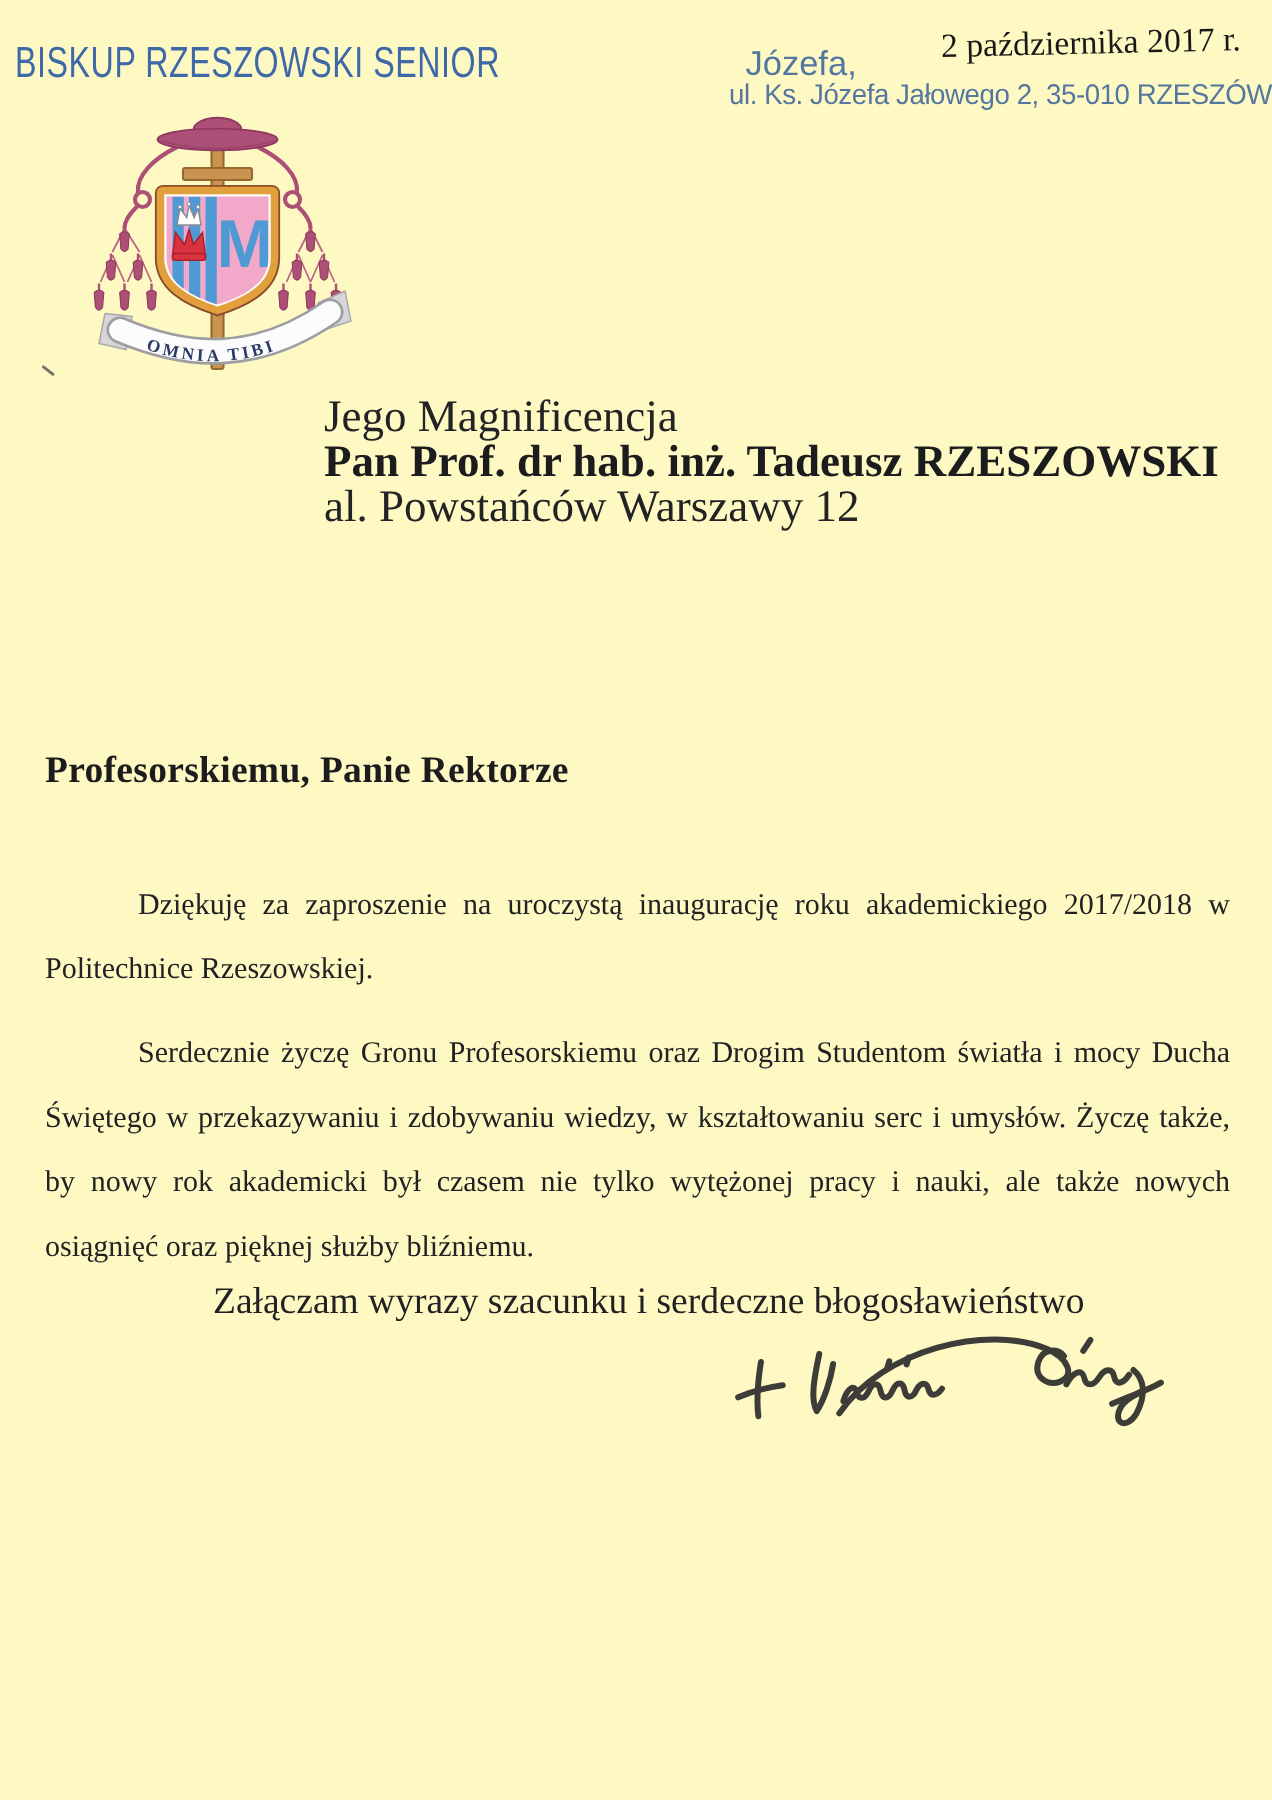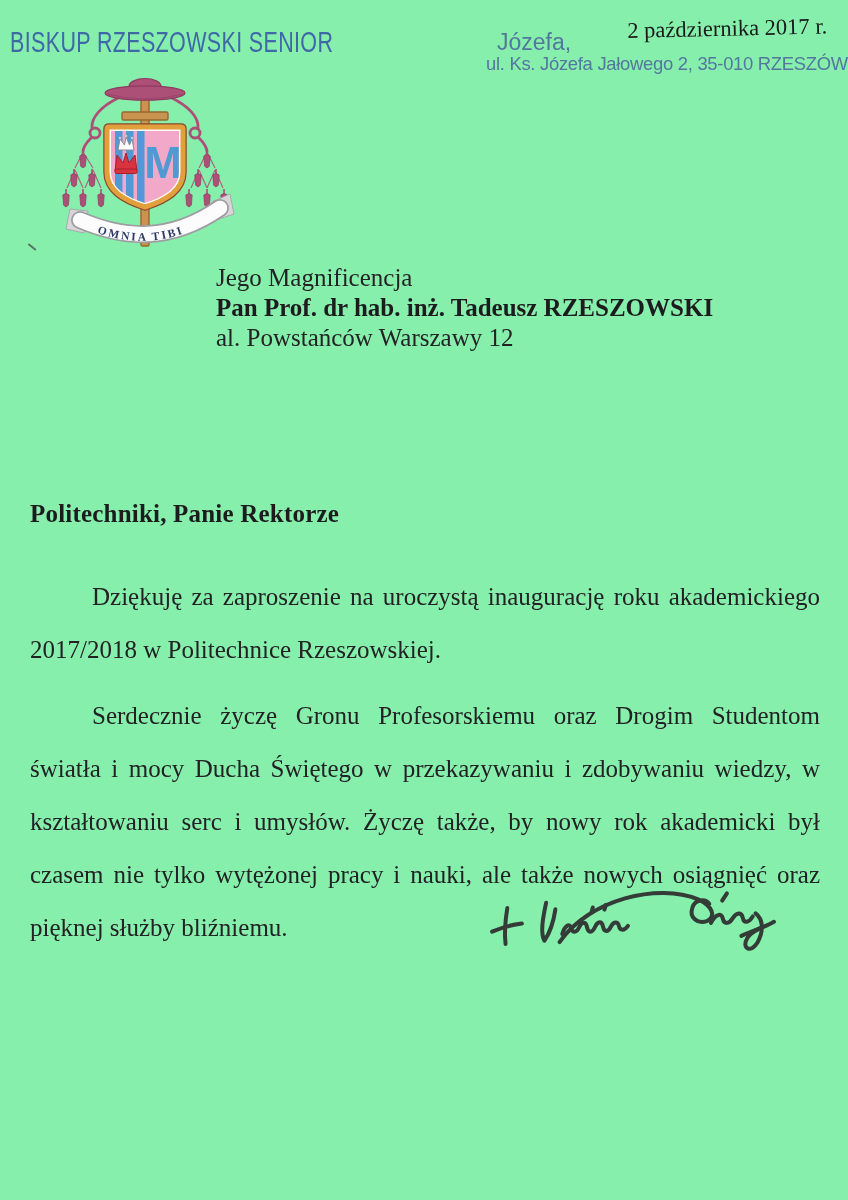--- a/index.html
+++ b/index.html
@@ -1,18 +1,18 @@
 <!DOCTYPE html>
 <html lang="pl"><head>
 <meta charset="utf-8">
 <style>
   html,body{margin:0;padding:0;background:#ffffff;}
   .page{
     position:relative;width:848px;height:1200px;margin:0 auto;
-    background:#86efac;overflow:hidden;
+    background:#fef9c3;overflow:hidden;
     font-family:"Liberation Serif",serif;color:#1e1e20;
   }
   
   .sender-title{
     position:absolute;left:10px;top:26px;
     font-family:"Liberation Sans",sans-serif;font-size:29px;font-weight:400;
     color:#3e68a8;letter-spacing:.5px;white-space:nowrap;
     transform:scaleX(.74);transform-origin:left top;
   }
   .city-line{
@@ -32,31 +32,31 @@
   }
   
   .crest{position:absolute;left:62px;top:76px;width:176px;height:172px;}
   .scan-tick{
     position:absolute;left:27px;top:246px;width:10px;height:2.4px;border-radius:2px;
     background:#4a4a4a;opacity:.75;transform:rotate(38deg);
   }
   
   .recipient{
     position:absolute;left:216px;top:263px;
-    font-size:25px;line-height:30.2px;color:#232325;white-space:nowrap;
+    font-size:30px;line-height:30.2px;color:#232325;white-space:nowrap;
   }
   .recipient .bold{font-weight:bold;color:#1c1c1e;}
   
   .salutation{
     position:absolute;left:30px;top:500px;
     font-size:25px;font-weight:bold;color:#1c1c1e;letter-spacing:.2px;
   }
   .letter-body{
-    position:absolute;left:30px;top:570px;width:790px;
-    font-size:25px;line-height:53px;text-align:justify;color:#222224;
+    position:absolute;left:30px;top:582px;width:790px;
+    font-size:20px;line-height:43px;text-align:justify;color:#222224;
   }
   .letter-body p{margin:0;text-indent:62px;}
   .letter-body p + p{margin-top:13px;}
   .closing{
     position:absolute;left:142px;top:854px;
     font-size:25px;color:#222224;white-space:nowrap;
   }
   
   .signature{position:absolute;left:452px;top:878px;width:342px;height:96px;transform:rotate(-2deg);}
   .sr{position:absolute;width:1px;height:1px;overflow:hidden;opacity:0;}
@@ -155,27 +155,28 @@
   </svg>
 
   <div class="scan-tick"></div>
 
   <div class="recipient">
     <div>Jego Magnificencja</div>
     <div class="bold">Pan Prof. dr hab. inż. Tadeusz RZESZOWSKI</div>
     <div>al. Powstańców Warszawy 12</div>
   </div>
 
-  <div class="salutation">Politechniki, Panie Rektorze</div>
+  <div class="salutation">Profesorskiemu, Panie Rektorze</div>
 
   <div class="letter-body">
     <p>Dziękuję za zaproszenie na uroczystą inaugurację roku akademickiego 2017/2018 w Politechnice Rzeszowskiej.</p>
     <p>Serdecznie życzę Gronu Profesorskiemu oraz Drogim Studentom światła i mocy Ducha Świętego w przekazywaniu i zdobywaniu wiedzy, w kształtowaniu serc i umysłów. Życzę także, by nowy rok akademicki był czasem nie tylko wytężonej pracy i nauki, ale także nowych osiągnięć oraz pięknej służby bliźniemu.</p>
   </div>
 
+  <div class="closing">Załączam wyrazy szacunku i serdeczne błogosławieństwo</div>
 
   <div class="signature">
     <span class="sr">+ Kazimierz Górny</span>
     <svg viewBox="0 0 342 96" width="342" height="96" xmlns="http://www.w3.org/2000/svg" aria-label="+ Kazimierz Górny">
       <g fill="none" stroke="#2d2d2d" stroke-width="4" stroke-linecap="round" stroke-linejoin="round" opacity=".92">
 
         <path d="M40,49 C50,45 60,43 70,42"></path>
         <path d="M56,26 C54,36 52,50 53,62"></path>
 
         <path d="M95,22 C91,38 88,52 92,60 C97,53 102,40 104,29"></path>

